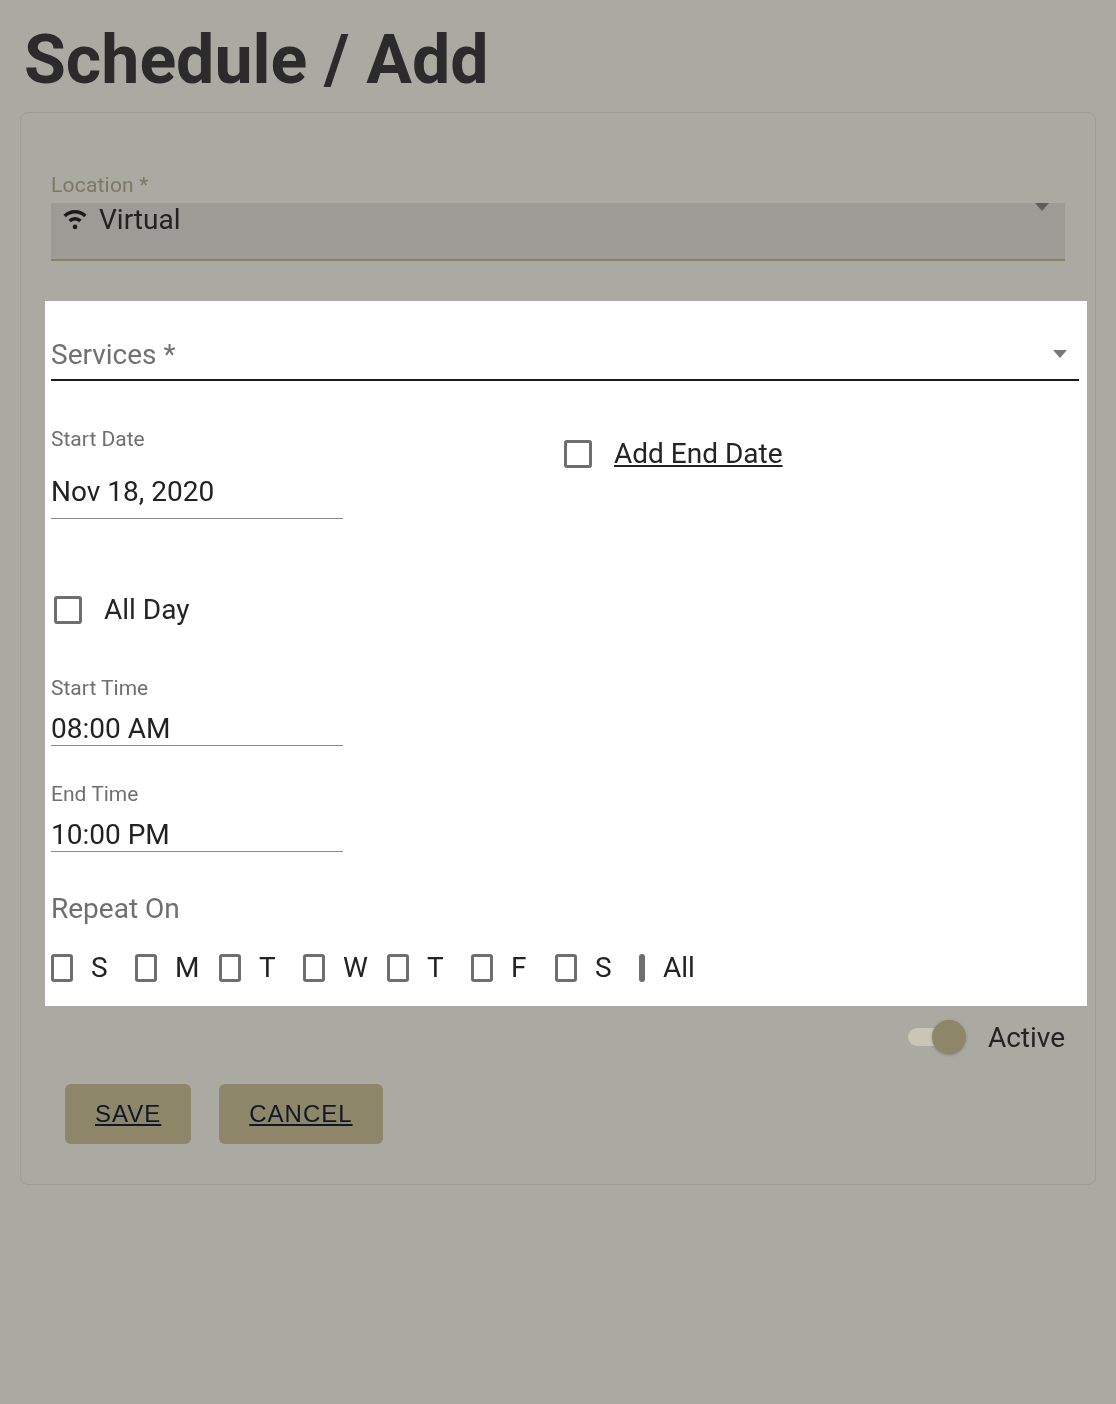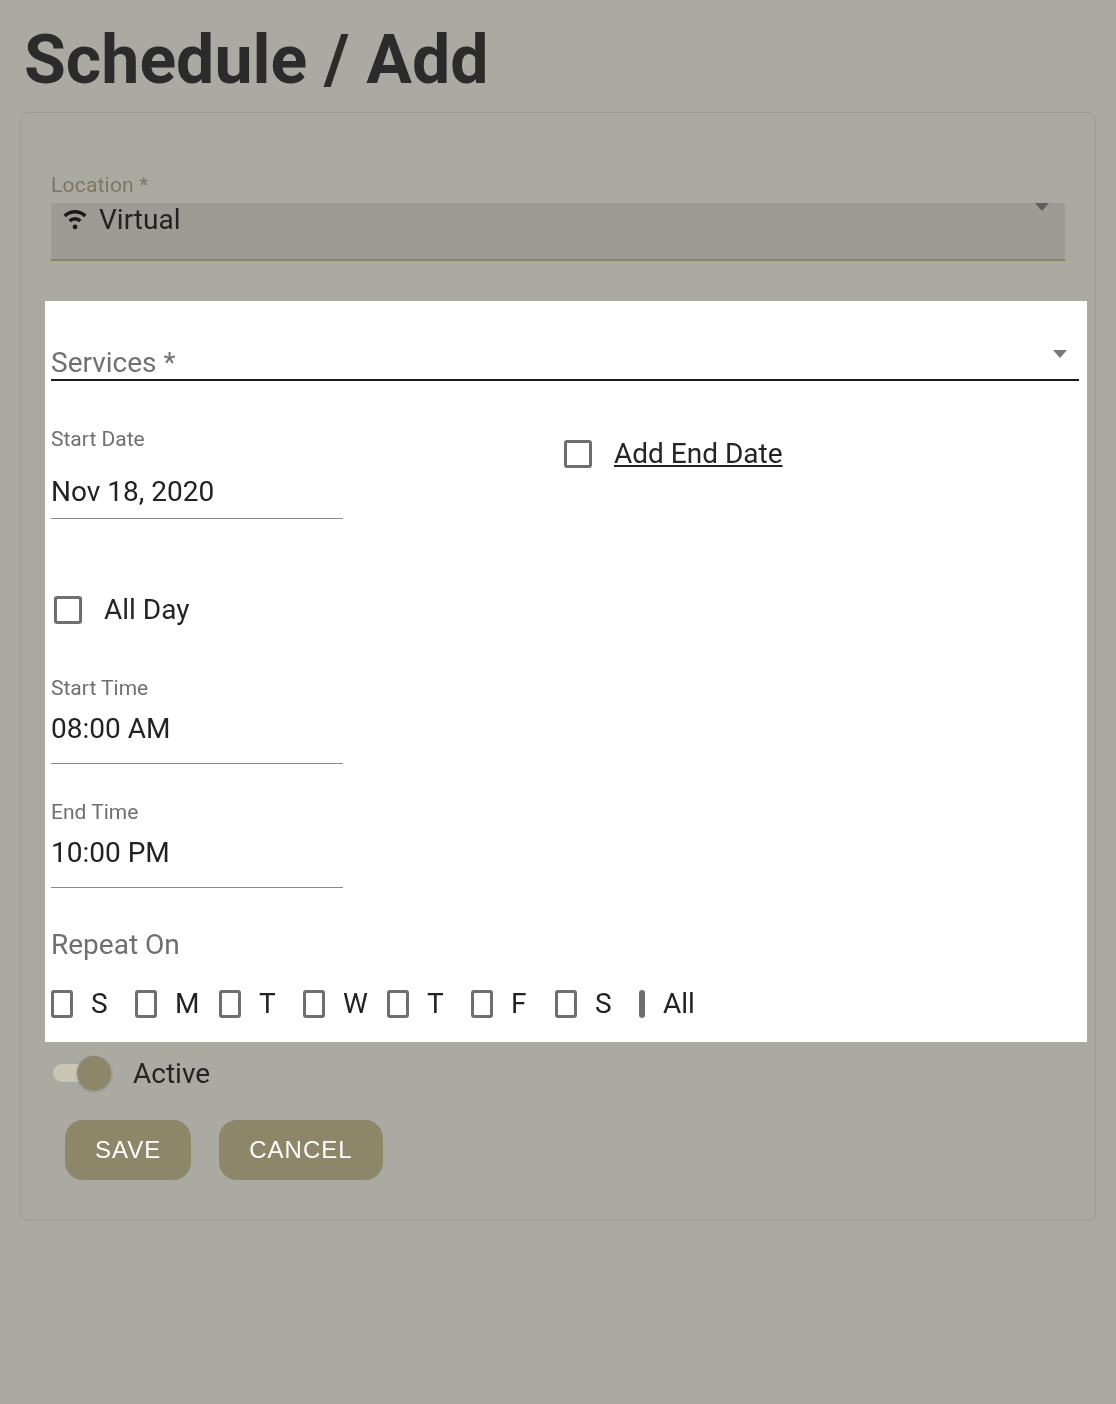--- a/index.html
+++ b/index.html
@@ -68,21 +68,21 @@
     margin-right: -22px;
   }
 
   .services-field {
     margin: 0 8px 0 6px;
     padding-right: 14px;
     position: relative;
     border-bottom: 2px solid #1b1b1b;
     height: 52px;
     display: flex;
-    align-items: flex-end;
+    align-items: center;
   }
   .services-placeholder {
     font-size: 28px;
     color: #717171;
   }
   .services-arrow {
     position: absolute;
     right: 12px;
     top: 50%;
     transform: translateY(-50%);
@@ -130,40 +130,41 @@
   .allday { margin: 74px 0 0 9px; }
 
   .time-block { margin: 50px 0 0 6px; }
   .time-block2 { margin: 36px 0 0 6px; }
   .time-input {
     margin-top: 12px;
     font-size: 28px;
     color: #222;
     border-bottom: 1px solid #8a8a8a;
     width: 292px;
-    padding-bottom: 18px;
+    padding-bottom: 0;
   }
 
   .repeat-label { margin: 40px 0 0 6px; font-size: 28px; color: #6f6f6f; }
   .repeat-row {
     margin: 26px 0 0 6px;
     display: flex;
     align-items: center;
     gap: 22px;
   }
   .repeat-row .day { display: flex; align-items: center; gap: 18px; }
   .repeat-row .day span { font-size: 28px; color: #222; width: 22px; }
   .repeat-row .day.all span{ width:auto; }
 
   
   .active-row {
     display: flex;
     align-items: center;
     gap: 22px;
     margin: 14px 0 0 2px;
+    justify-content: flex-end;
   }
   .toggle {
     width: 58px; height: 34px; position: relative;
   }
   .toggle-track {
     position: absolute;
     top: 8px; left: 0;
     width: 46px; height: 18px;
     background: #c9c6b6;
     border-radius: 10px;
@@ -177,27 +178,28 @@
     box-shadow: 0 1px 3px rgba(0,0,0,0.25);
   }
 
   .buttons {
     display: flex;
     gap: 28px;
     margin: 30px 0 0 14px;
   }
   .btn {
     background: #8d8668;
-    color: #ffffff;
+    color: #0f172a;
     font-size: 24px;
     letter-spacing: 1px;
     padding: 16px 30px;
     border: none;
-    border-radius: 18px;
+    border-radius: 6px;
     cursor: pointer;
+    text-decoration: underline;
   }
 </style>
 </head>
 <body>
 
 <h1 class="page-title">Schedule / Add</h1>
 
 <div class="card">
 
   <div class="field-outer">

